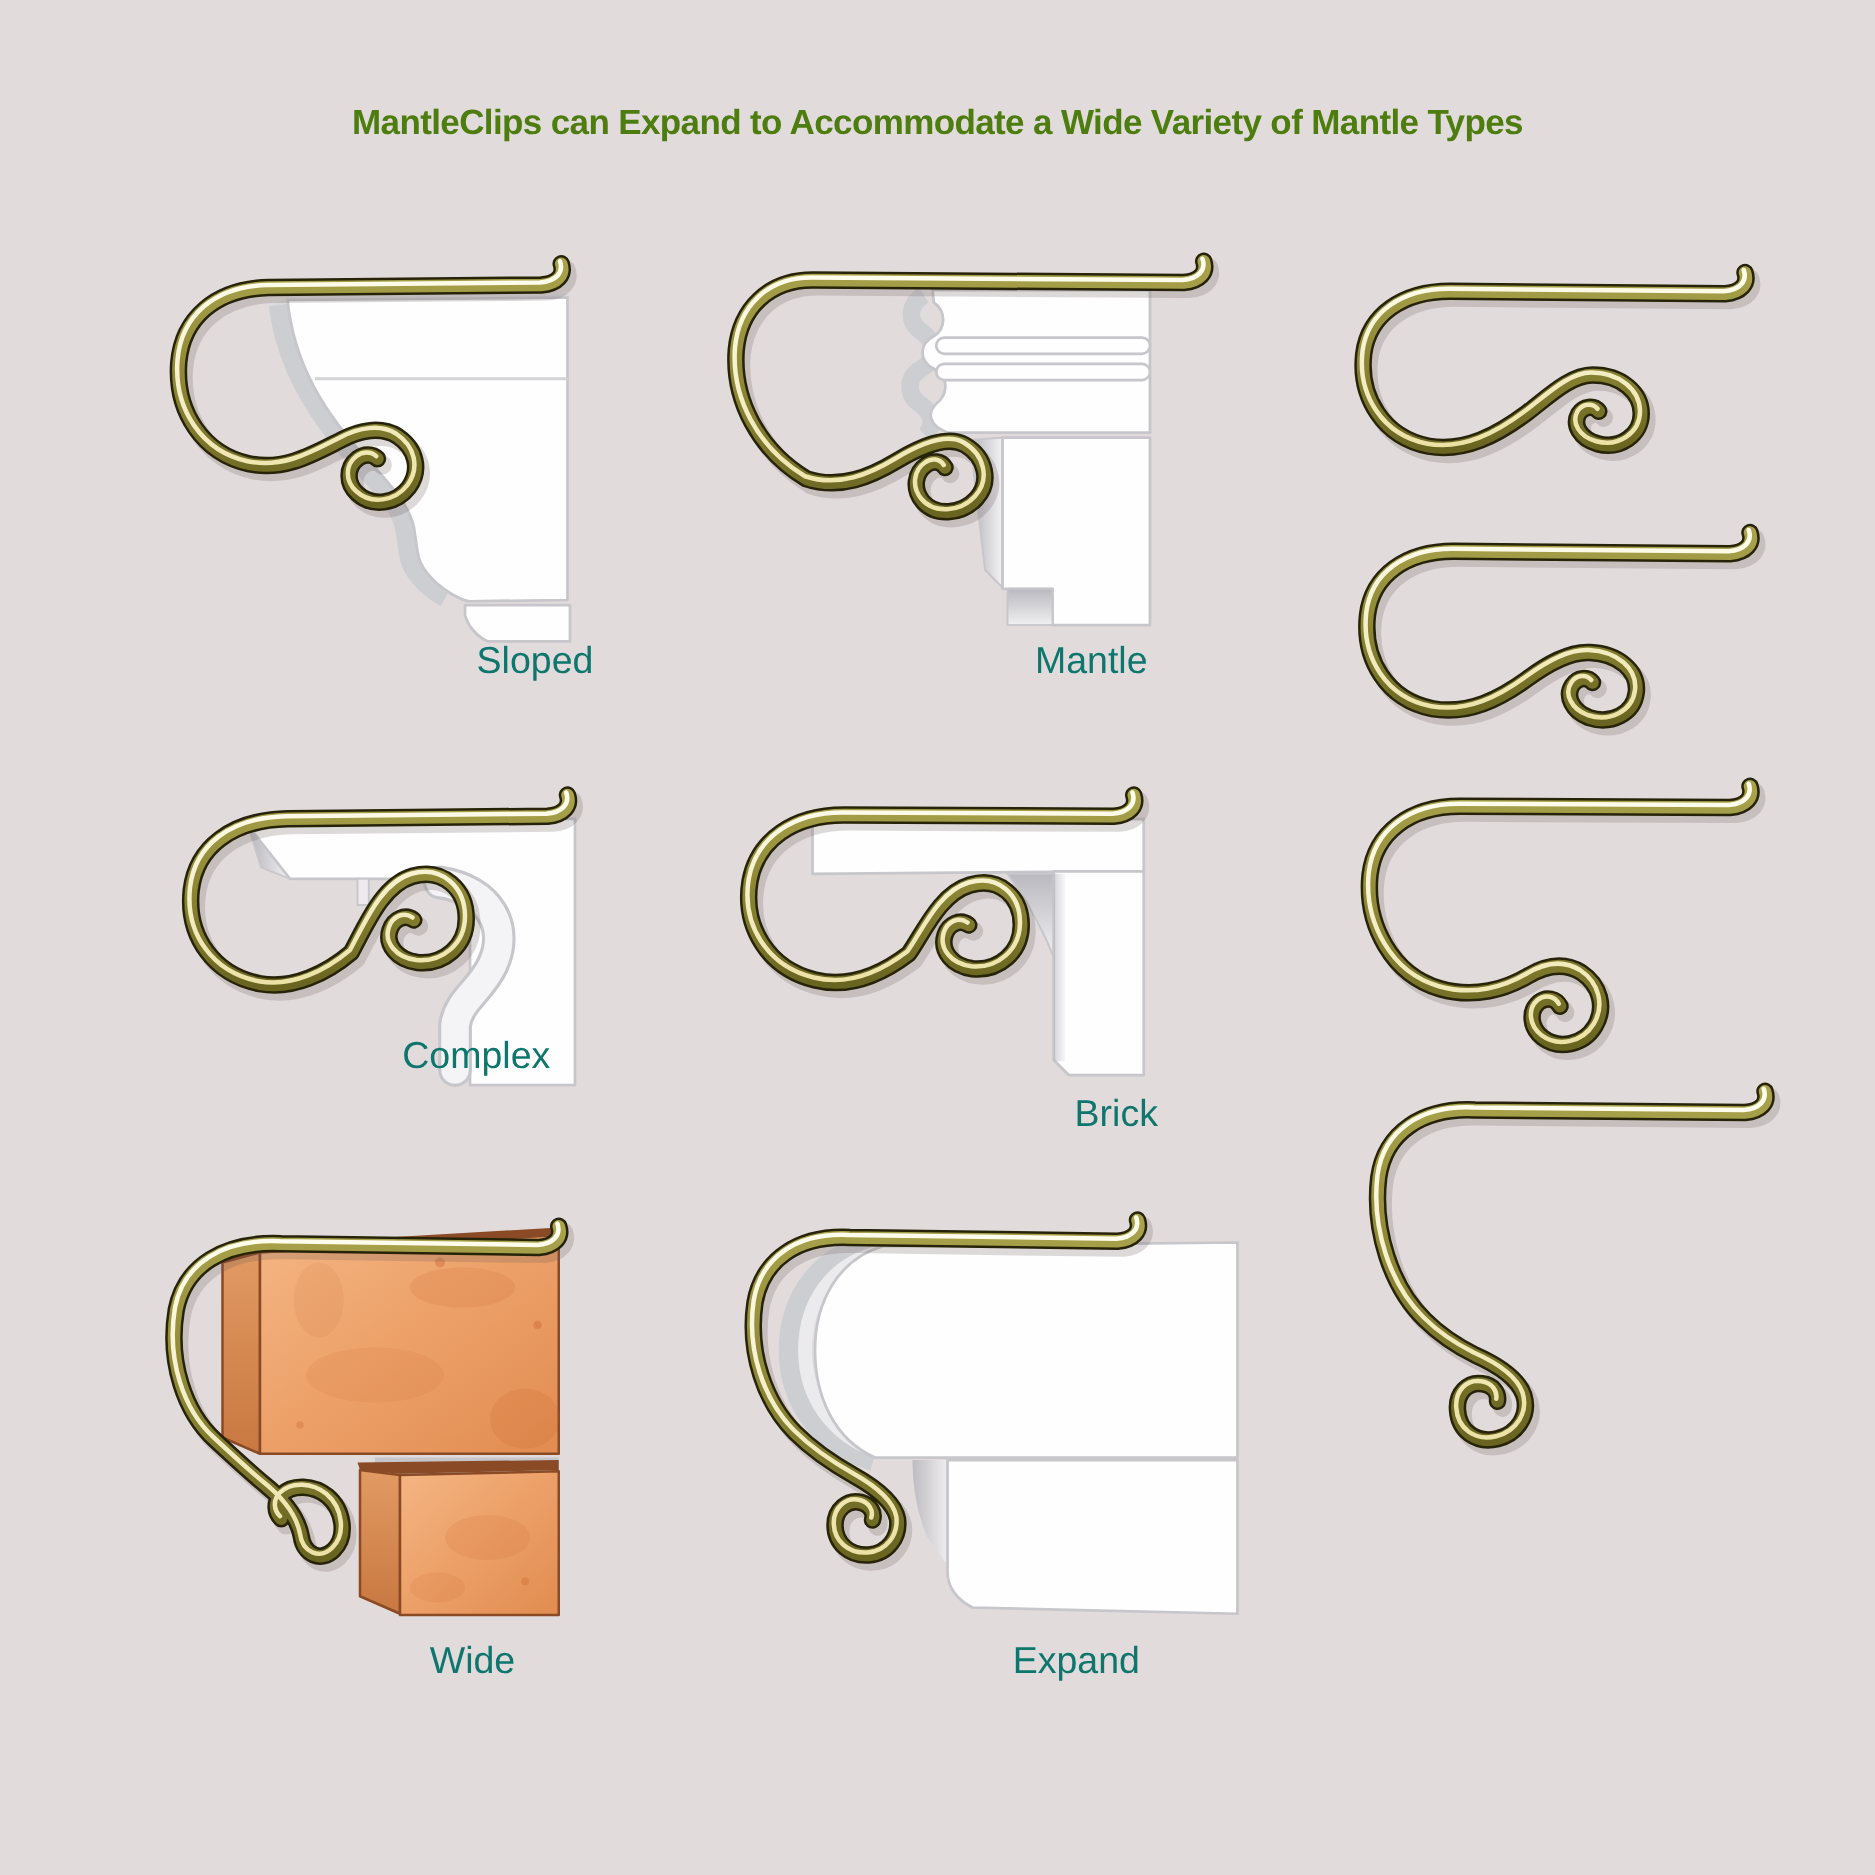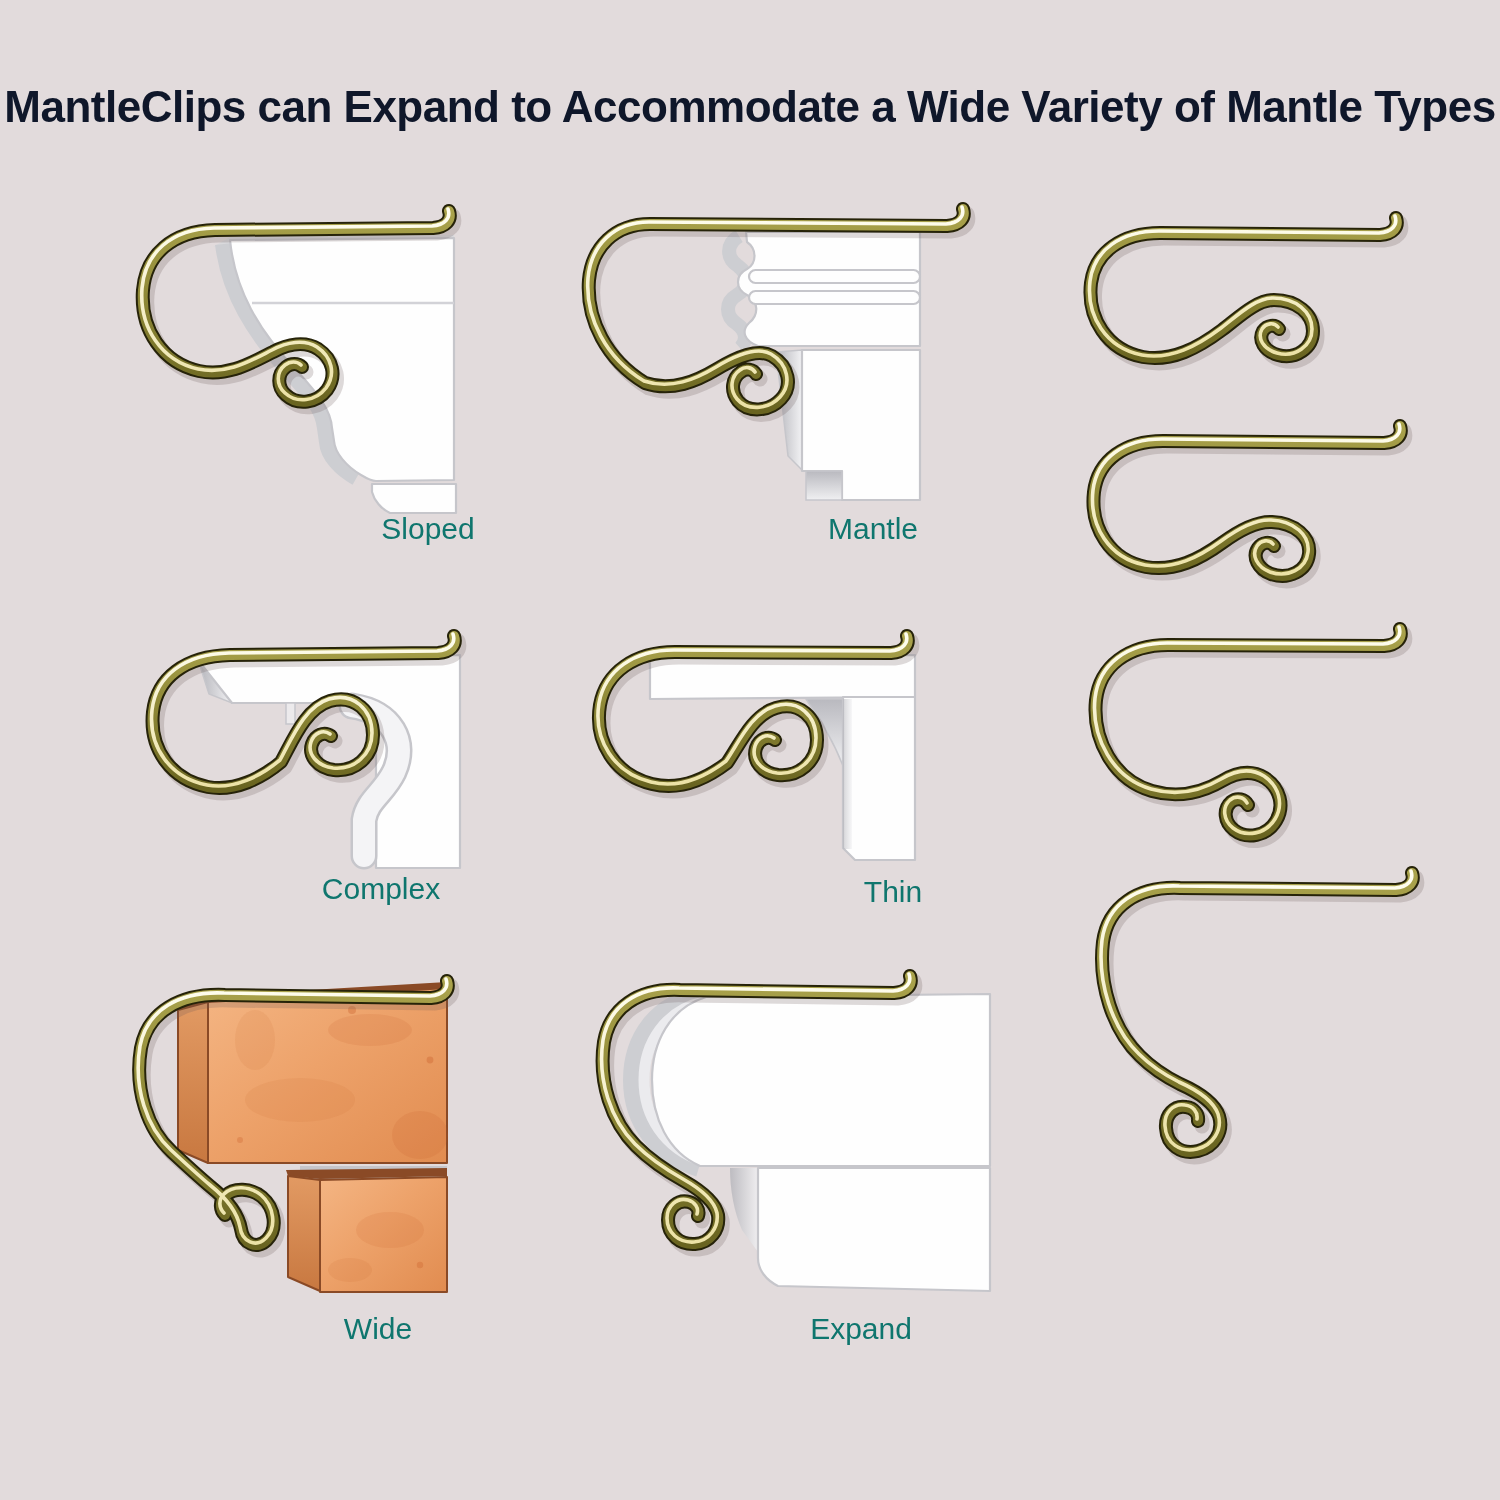--- a/index.html
+++ b/index.html
@@ -8,24 +8,24 @@
     width:1500px;height:1500px;
     background:#e2dbdc;
     overflow:hidden;
     font-family:"Liberation Sans", sans-serif;
   }
   .art{position:absolute;left:0;top:0;}
   .page-title{
     position:absolute;
     left:0;top:82px;width:1500px;
     text-align:center;
-    font-size:44px;
+    font-size:28px;
     font-weight:bold;
     letter-spacing:-0.5px;
-    color:#0f172a;
+    color:#4d7c0f;
   }
   .fig-label{
     position:absolute;
     transform:translateX(-50%);
     font-size:30px;
     color:#0f766e;
     white-space:nowrap;
   }
   
   .clip-shadow{fill:none;stroke:rgba(105,88,88,0.22);stroke-width:15;stroke-linecap:round;stroke-linejoin:round;}
@@ -213,18 +213,18 @@
       <use href="#pG4" class="clip-mid"></use>
       <use href="#pG4" class="clip-hi"></use>
     </g>
   </g>
 </svg>
 
 <div class="page-title">MantleClips can Expand to Accommodate a Wide Variety of Mantle Types</div>
 
 <div class="fig-label" style="left:428px;top:512px">Sloped</div>
 <div class="fig-label" style="left:873px;top:512px">Mantle</div>
-<div class="fig-label" style="left:381px;top:872px">Complex</div>
-<div class="fig-label" style="left:893px;top:875px">Thin</div>
+<div class="fig-label" style="left:381px;top:828px">Complex</div>
+<div class="fig-label" style="left:893px;top:875px">Brick</div>
 <div class="fig-label" style="left:378px;top:1312px">Wide</div>
 <div class="fig-label" style="left:861px;top:1312px">Expand</div>
 
 </div>
 
 </body></html>

